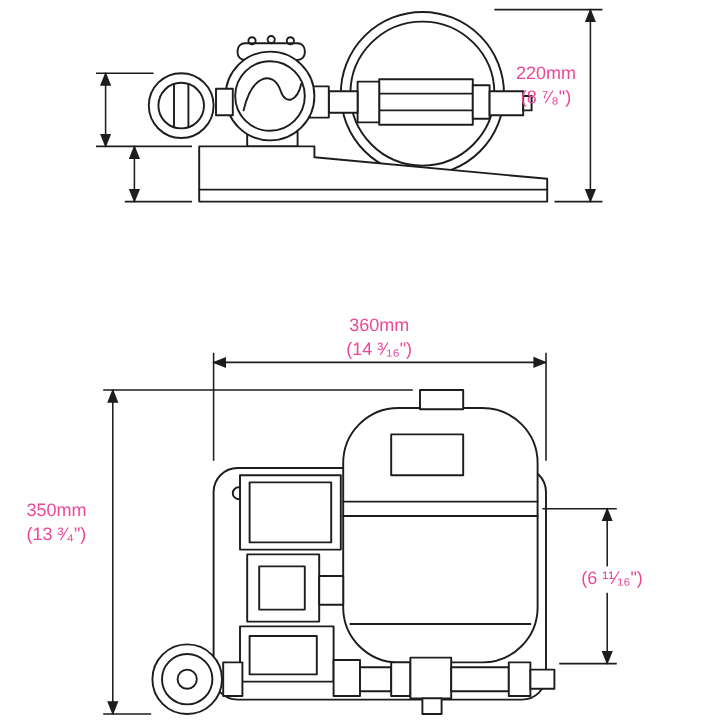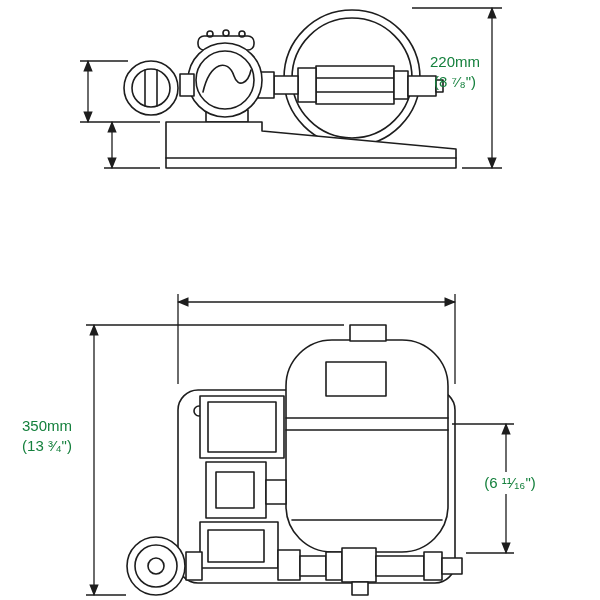--- a/index.html
+++ b/index.html
@@ -2,21 +2,21 @@
 <html><head>
 <meta charset="utf-8">
 <style>
   html,body{margin:0;padding:0;background:#fff;}
   .canvas{position:relative;width:600px;height:600px;background:#fff;overflow:hidden;
           font-family:"Liberation Sans",sans-serif;}
   .canvas svg{position:absolute;left:0;top:0;}
   svg .ln{stroke:#1d1d1d;stroke-width:1.6;fill:none;stroke-linejoin:round;stroke-linecap:round;}
   svg .w{fill:#ffffff;}
   svg .dim{stroke:#1d1d1d;stroke-width:1.3;fill:none;}
-  .dim-label{position:absolute;text-align:center;font-size:15px;line-height:1.3;color:#15803d;white-space:nowrap;}
+  .dim-label{position:absolute;text-align:center;font-size:15px;line-height:1.3;color:#ec4899;white-space:nowrap;}
   .dim-label span{display:block;}
   .dim-label.bg{background:#fff;padding:1px 2px;}
 </style>
 </head>
 <body>
 
 <div class="canvas">
 
   <svg width="600" height="600" viewBox="0 0 600 600">
     <defs>
@@ -147,20 +147,24 @@
     </g>
   </svg>
 
 
   <div class="dim-label" style="left:424px;top:52px;width:62px;">
     <span>220mm</span>
     <span>(8 ⁷⁄₈")</span>
   </div>
 
 
+  <div class="dim-label" style="left:266px;top:262px;width:100px;">
+    <span>360mm</span>
+    <span>(14 ³⁄₁₆")</span>
+  </div>
 
   <div class="dim-label" style="left:6px;top:416px;width:82px;">
     <span>350mm</span>
     <span>(13 ³⁄₄")</span>
   </div>
 
   <div class="dim-label bg" style="left:462px;top:472px;width:92px;">
     <span>(6 ¹¹⁄₁₆")</span>
   </div>
 

